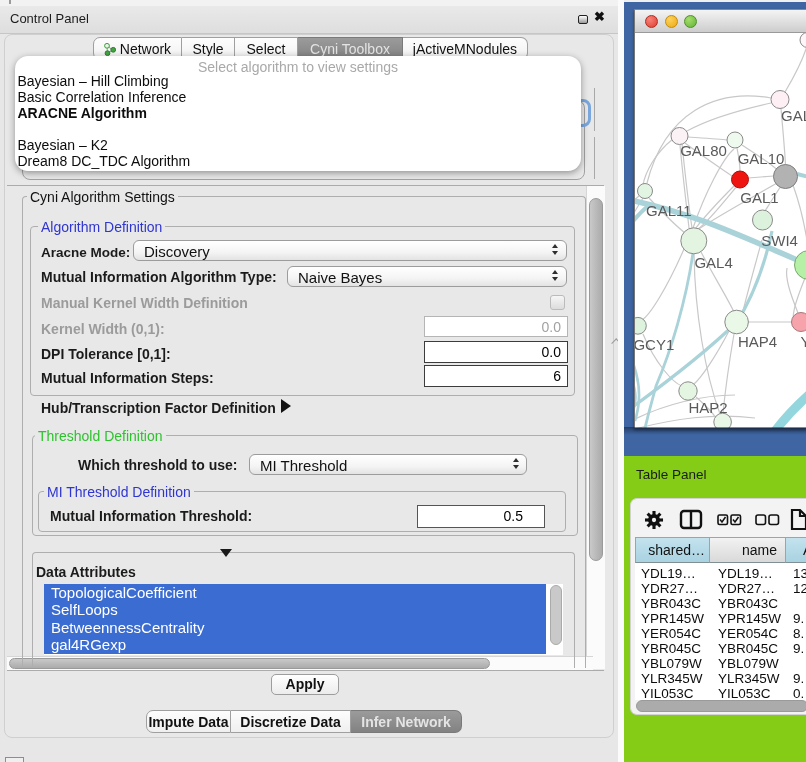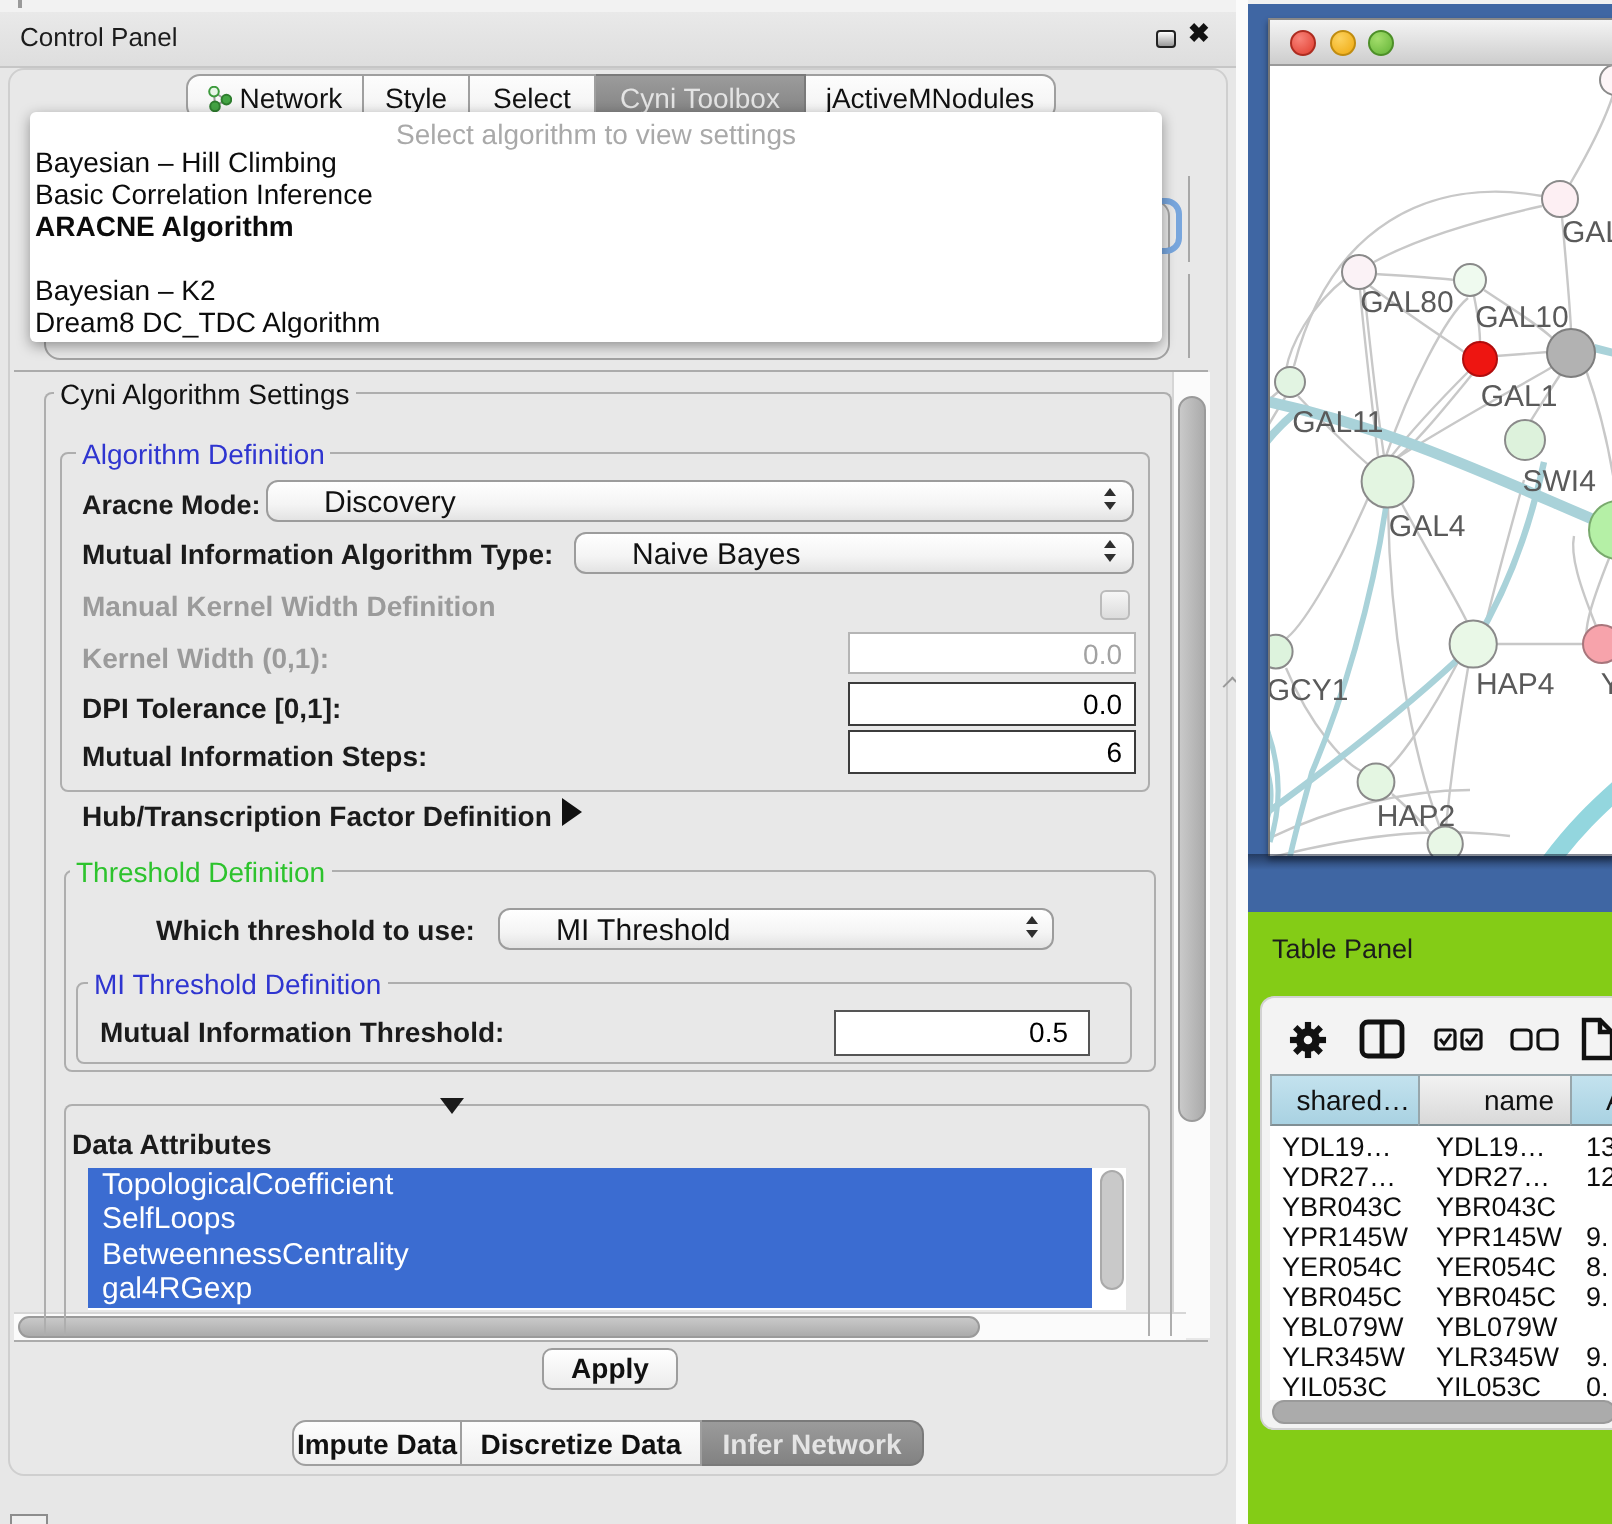--- a/index.html
+++ b/index.html
@@ -18,40 +18,40 @@
 .tab.last{border-radius:0 7px 7px 0;}
 .tab.sel{background:linear-gradient(#9b9b9b,#828282);color:#e4e4e4;border-color:#7a7a7a;}
 #toptabs{left:93px;top:37px;width:435px;}
 
 #viewport{left:7px;top:185px;width:597px;height:484px;border-top:1px solid #ababab;border-bottom:1px solid #ababab;background:#e8e8e8;overflow:hidden;}
 .group{position:absolute;border:1px solid #aeaeae;border-radius:4px;}
 .gtitle{position:absolute;font-size:14px;background:#e8e8e8;padding:0 3px;white-space:nowrap;}
 .lbl{position:absolute;font-size:14px;font-weight:bold;color:#1b1b1b;white-space:nowrap;}
 .lbl.dis{color:#9b9b9b;}
 .combo{position:absolute;box-sizing:border-box;background:linear-gradient(#ffffff,#f4f4f4 60%,#e3e3e3);border:1px solid #9c9c9c;border-radius:6px;font-size:15px;color:#111;}
-.combo .ct{position:absolute;left:28px;top:2px;}
+.combo .ct{position:absolute;left:10px;top:2px;}
 .spin{position:absolute;width:8px;}
 .spin .u{width:0;height:0;border-left:3.5px solid transparent;border-right:3.5px solid transparent;border-bottom:4.5px solid #2e2e2e;margin-bottom:2.5px;}
 .spin .d{width:0;height:0;border-left:3.5px solid transparent;border-right:3.5px solid transparent;border-top:4.5px solid #2e2e2e;}
 .field{position:absolute;box-sizing:border-box;background:#fff;font-size:14px;text-align:right;}
 
 #vtrack{left:586px;top:186px;width:18px;height:483px;background:#fbfbfb;border-left:1px solid #d6d6d6;}
 #vthumb{left:589px;top:198px;width:12px;height:361px;background:linear-gradient(90deg,#c9c9c9,#ababab);border:1px solid #9a9a9a;border-radius:7px;}
 #htrack{left:7px;top:656px;width:586px;height:13px;background:#fbfbfb;border-top:1px solid #d6d6d6;}
 #hthumb{left:9px;top:658px;width:479px;height:9px;background:linear-gradient(#c9c9c9,#ababab);border:1px solid #9a9a9a;border-radius:6px;}
 
 #datalist{left:44px;top:584px;width:519px;height:71px;background:#fff;overflow:hidden;}
 .lrow{height:17.4px;line-height:17.4px;background:#3b6cd1;color:#fff;font-size:15px;padding-left:7px;width:495px;}
 #listvthumb{position:absolute;left:506px;top:1px;width:10px;height:58px;background:#c9c9c9;border:1px solid #aaa;border-radius:6px;}
 
 #applybtn{left:271px;top:674px;width:66px;height:19px;background:linear-gradient(#fff,#ececec);border:1px solid #9d9d9d;border-radius:5px;text-align:center;font-size:14px;font-weight:bold;line-height:19px;color:#111;}
 #bottabs{left:146px;top:710px;width:324px;}
 .btab{box-sizing:border-box;height:23px;line-height:22px;text-align:center;font-size:14px;font-weight:bold;color:#111;background:linear-gradient(#fdfdfd,#efefef);border-top:1px solid #9f9f9f;border-bottom:1px solid #9f9f9f;border-right:1px solid #9f9f9f;}
 
-#popup{left:15px;top:56px;width:566px;height:115px;background:#fff;border-radius:3px;box-shadow:0 2px 7px rgba(0,0,0,.38);z-index:50;}
+#popup{left:15px;top:56px;width:566px;height:115px;background:#fff;border-radius:13px;box-shadow:0 2px 7px rgba(0,0,0,.38);z-index:50;}
 #popup .ph{position:absolute;top:3px;width:100%;text-align:center;font-size:14px;color:#a9a9a9;}
 #popup .it{position:absolute;left:2.5px;font-size:14px;color:#0c0c0c;white-space:nowrap;}
 
 #divider{left:618px;top:0;width:6px;height:762px;background:#fbfbfb;}
 #rightblue{left:624px;top:2px;width:182px;height:454px;background:#3f66a3;}
 #netwin{left:634px;top:9px;width:172px;height:418px;background:#fff;border-left:1px solid #777;border-top:1px solid #888;box-shadow:0 2px 3px rgba(0,0,0,.45);}
 #nettitle{left:0;top:0;width:172px;height:22px;background:linear-gradient(#f4f4f4,#cdcdcd);border-bottom:1px solid #9a9a9a;}
 .light{position:absolute;top:5px;width:11px;height:11px;border-radius:50%;}
 #netcontent{left:0;top:23px;width:172px;height:395px;overflow:hidden;}
 #tablepanelarea{left:624px;top:456px;width:182px;height:306px;background:#84cc16;}
@@ -143,21 +143,21 @@
   <div class="abs combo" style="left:249px;top:454px;width:278px;height:21px;">
       <span class="ct">MI Threshold</span>
     </div>
   <div class="abs spin" style="left:513px;top:458px;">
       <div class="u"></div>
       <div class="d"></div>
     </div>
   <div class="abs group" style="left:38px;top:491px;width:526px;height:39px;"></div>
   <div class="abs gtitle" style="left:44px;top:484px;color:#2f35d0;">MI Threshold Definition</div>
   <div class="abs lbl" style="left:50px;top:508px;">Mutual Information Threshold:</div>
-  <div class="abs field" style="left:417px;top:505px;width:128px;height:23px;border:1.5px solid #555;color:#000;line-height:21px;padding-right:10px;">0.5</div>
+  <div class="abs field" style="left:417px;top:505px;width:128px;height:23px;border:1.5px solid #555;color:#000;line-height:21px;padding-right:21px;">0.5</div>
 
   <div class="abs group" style="left:32px;top:552px;width:541px;height:115px;border-radius:4px 4px 0 0;border-bottom:none;"></div>
   <div class="abs" style="left:220px;top:549px;width:0;height:0;border-left:6.5px solid transparent;border-right:6.5px solid transparent;border-top:8px solid #1a1a1a;"></div>
   <div class="abs lbl" style="left:36px;top:564px;">Data Attributes</div>
   <div class="abs" id="datalist">
     <div class="lrow">TopologicalCoefficient</div>
     <div class="lrow">SelfLoops</div>
     <div class="lrow">BetweennessCentrality</div>
     <div class="lrow">gal4RGexp</div>
     <div id="listvthumb"></div>

